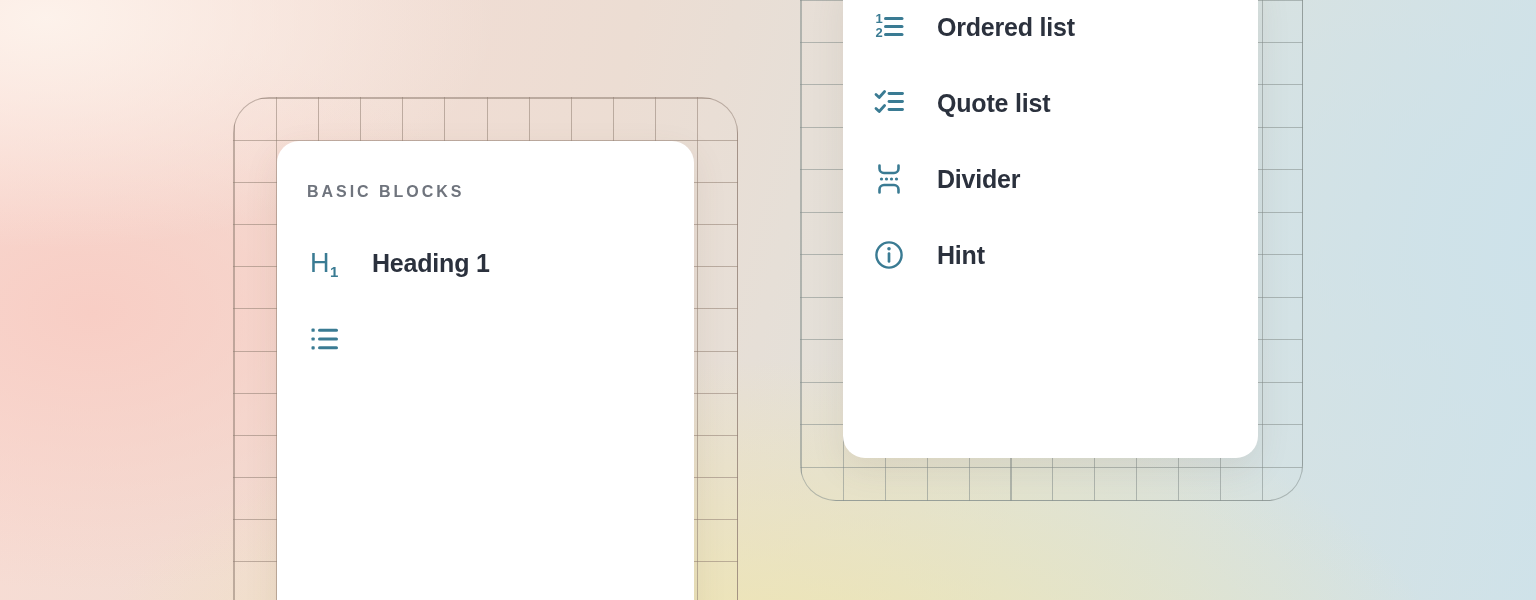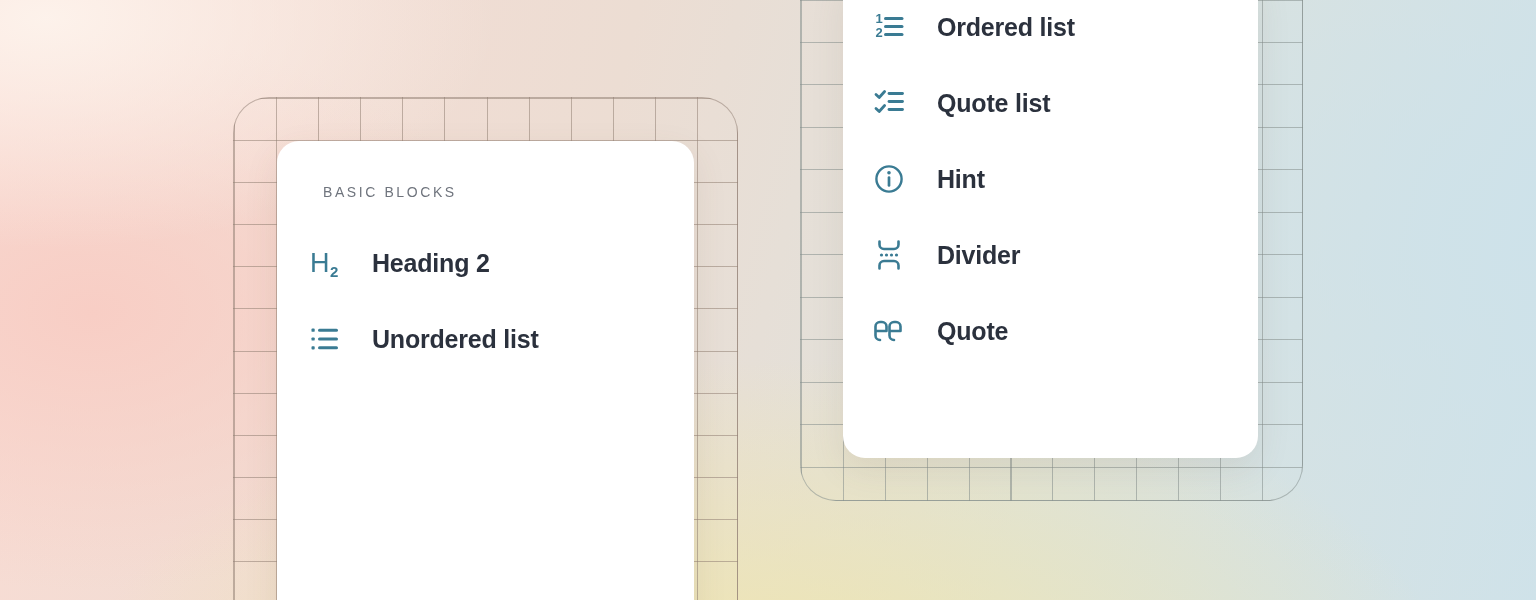--- a/index.html
+++ b/index.html
@@ -43,26 +43,25 @@
   .card{
     position:absolute;
     background:var(--card-bg);
     border-radius:22px;
     box-shadow:0 12px 34px rgba(110,80,60,0.10);
   }
   .card-left{ left:277px; top:141px; width:417px; height:520px; padding:40px 0 0 30px; }
   .card-right{ left:843px; top:-28px; width:415px; height:486px; padding:17px 0 0 29px; }
 
   .section-label{
-    font-size:14px;
-    font-weight:400;
+    font-size:16px;
+    font-weight:700;
     letter-spacing:0.185em;
     color:var(--section);
     line-height:22px;
-    margin-left:16px;
   }
   .card-left .menu{ margin-top:22px; }
 
   .menu-item{
     height:76px;
     display:flex;
     align-items:center;
     gap:31px;
     cursor:pointer;
   }
@@ -98,36 +97,35 @@
 <body>
 
 <div class="grid-deco grid-left"></div>
 <div class="grid-deco grid-right"></div>
 
 <div class="card card-left">
   <div class="section-label">BASIC BLOCKS</div>
   <div class="menu">
       <div class="menu-item">
     <span class="icon">
-          <span class="h-icon">H<span class="sub">2</span></span>
+          <span class="h-icon">H<span class="sub">1</span></span>
         </span>
-    <span class="label">Heading 2</span>
+    <span class="label">Heading 1</span>
   </div>
       <div class="menu-item">
     <span class="icon">
           <svg width="34" height="34" viewBox="0 0 34 34" stroke="currentColor" fill="none" stroke-linecap="round" stroke-linejoin="round" stroke-width="3">
        <rect x="4.5" y="6.6" width="3.2" height="3.2" rx="0.9" fill="currentColor" stroke="none"></rect>
        <rect x="4.5" y="15.4" width="3.2" height="3.2" rx="0.9" fill="currentColor" stroke="none"></rect>
        <rect x="4.5" y="24.2" width="3.2" height="3.2" rx="0.9" fill="currentColor" stroke="none"></rect>
        <line x1="12.5" y1="8.2" x2="29.5" y2="8.2"></line>
             <line x1="12.5" y1="17" x2="29.5" y2="17"></line>
        <line x1="12.5" y1="25.8" x2="29.5" y2="25.8"></line>
      </svg>
         </span>
-    <span class="label">Unordered list</span>
   </div>
     </div>
 </div>
 
 <div class="card card-right">
   <div class="menu">
       <div class="menu-item">
     <span class="icon">
           <svg width="34" height="34" viewBox="0 0 34 34" stroke="currentColor" fill="none" stroke-linecap="round" stroke-linejoin="round" stroke-width="3">
        <text x="7.2" y="13" text-anchor="middle" fill="currentColor" stroke="none" font-family="Liberation Sans, DejaVu Sans, sans-serif" font-size="13" font-weight="700">1</text>
@@ -146,44 +144,35 @@
        <polyline points="4,22.5 7.2,25.5 12.6,19.5"></polyline>
        <line x1="17" y1="7.5" x2="30.5" y2="7.5"></line>
             <line x1="17" y1="15.5" x2="30.5" y2="15.5"></line>
        <line x1="17" y1="23.5" x2="30.5" y2="23.5"></line>
      </svg>
         </span>
     <span class="label">Quote list</span>
   </div>
       <div class="menu-item">
     <span class="icon">
-          <svg width="34" height="34" viewBox="0 0 34 34" stroke="currentColor" fill="none" stroke-linecap="round" stroke-linejoin="round" stroke-width="2.4">
-       <circle cx="17" cy="17" r="12.6"></circle>
-       <line x1="17" y1="15.5" x2="17" y2="23.5" stroke-width="2.7"></line>
-       <circle cx="17" cy="10.7" r="1.8" fill="currentColor" stroke="none"></circle>
-     </svg>
-        </span>
-    <span class="label">Hint</span>
-  </div>
-      <div class="menu-item">
-    <span class="icon">
           <svg width="34" height="34" viewBox="0 0 34 34" stroke="currentColor" fill="none" stroke-linecap="round" stroke-linejoin="round" stroke-width="2.6">
        <path d="M7.5 3.5 L7.5 6.5 A4.5 4.5 0 0 0 12 11 L22 11 A4.5 4.5 0 0 0 26.5 6.5 L26.5 3.5"></path>
        <circle cx="9.5" cy="17" r="1.6" fill="currentColor" stroke="none"></circle>
        <circle cx="14.5" cy="17" r="1.6" fill="currentColor" stroke="none"></circle>
        <circle cx="19.5" cy="17" r="1.6" fill="currentColor" stroke="none"></circle>
        <circle cx="24.5" cy="17" r="1.6" fill="currentColor" stroke="none"></circle>
        <path d="M7.5 30.5 L7.5 27.5 A4.5 4.5 0 0 1 12 23 L22 23 A4.5 4.5 0 0 1 26.5 27.5 L26.5 30.5"></path>
      </svg>
         </span>
     <span class="label">Divider</span>
   </div>
       <div class="menu-item">
     <span class="icon">
-          <svg width="34" height="34" viewBox="0 0 34 34" stroke="currentColor" fill="none" stroke-linecap="round" stroke-linejoin="round" stroke-width="2.6">
-       <path d="M14.5 17 V12.5 A4.5 4.5 0 0 0 10 8 H8 A4.5 4.5 0 0 0 3.5 12.5 V17 H14.5 M3.5 17 V21.5 A4.5 4.5 0 0 0 8 26"></path>
-       <path d="M28.5 17 V12.5 A4.5 4.5 0 0 0 24 8 H22 A4.5 4.5 0 0 0 17.5 12.5 V17 H28.5 M17.5 17 V21.5 A4.5 4.5 0 0 0 22 26"></path>
+          <svg width="34" height="34" viewBox="0 0 34 34" stroke="currentColor" fill="none" stroke-linecap="round" stroke-linejoin="round" stroke-width="2.4">
+       <circle cx="17" cy="17" r="12.6"></circle>
+       <line x1="17" y1="15.5" x2="17" y2="23.5" stroke-width="2.7"></line>
+       <circle cx="17" cy="10.7" r="1.8" fill="currentColor" stroke="none"></circle>
      </svg>
         </span>
-    <span class="label">Quote</span>
+    <span class="label">Hint</span>
   </div>
     </div>
 </div>
 
 </body></html>

